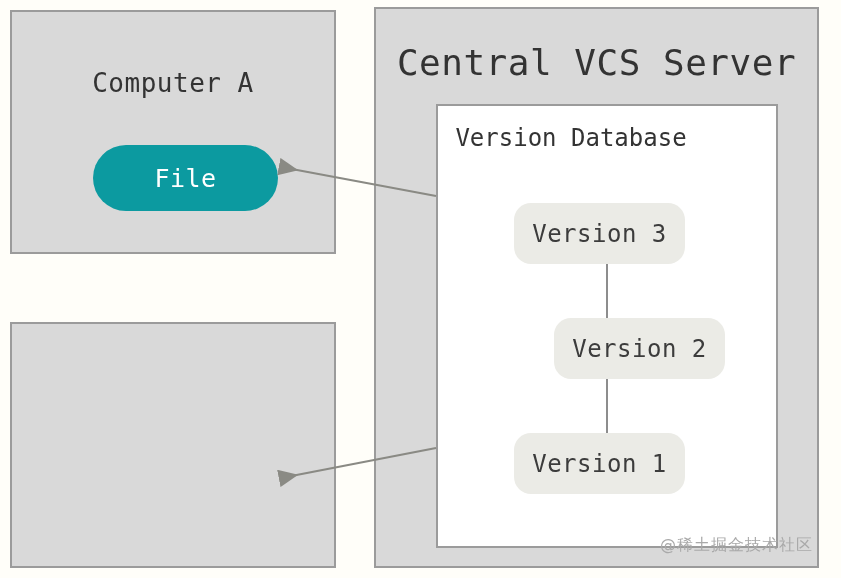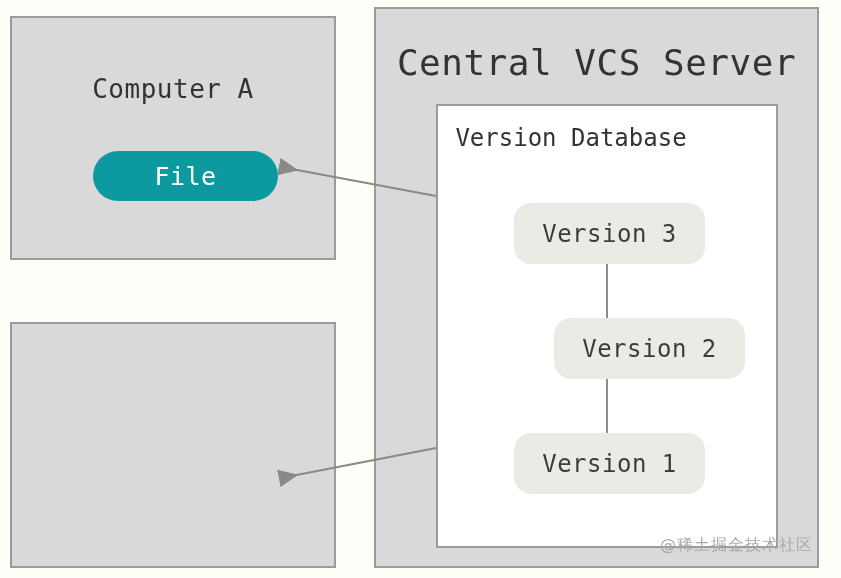--- a/index.html
+++ b/index.html
@@ -24,21 +24,21 @@
     height: 578px;
     pointer-events: none;
     z-index: 5;
   }
   .panel {
     position: absolute;
     box-sizing: border-box;
     background: #d9d9d9;
     border: 2px solid #9b9b9b;
   }
-  #panel-computer-a { left: 10px;  top: 16px;  width: 326px; height: 244px; text-decoration: underline; }
+  #panel-computer-a { left: 10px;  top: 10px;  width: 326px; height: 244px; text-decoration: underline; }
   #panel-computer-b { left: 10px;  top: 322px; width: 326px; height: 246px; }
   #panel-server     { left: 374px; top: 7px;   width: 445px; height: 561px; }
 
   .panel-title {
     position: absolute;
     left: 0;
     right: 0;
     text-align: center;
     color: #333333;
     letter-spacing: 0.5px;
@@ -65,37 +65,37 @@
     text-align: center;
     font-size: 24px;
     color: #333333;
     white-space: nowrap;
   }
 
   .file-pill {
     position: absolute;
     left: 81px;
     width: 185px;
-    height: 50px;
+    height: 66px;
     background: #0c9aa0;
     border-radius: 33px;
     display: flex;
     align-items: center;
     justify-content: center;
     color: #ffffff;
     font-size: 25px;
     letter-spacing: 0.5px;
     z-index: 3;
   }
   #file-a { top: 133px; }
 
   .version-pill {
     position: absolute;
     left: 514px;
-    width: 191px;
+    width: 171px;
     height: 61px;
     background: #ebebe6;
     border-radius: 17px;
     display: flex;
     align-items: center;
     justify-content: center;
     color: #3c3c3c;
     font-size: 24px;
     letter-spacing: 0.5px;
     z-index: 3;

